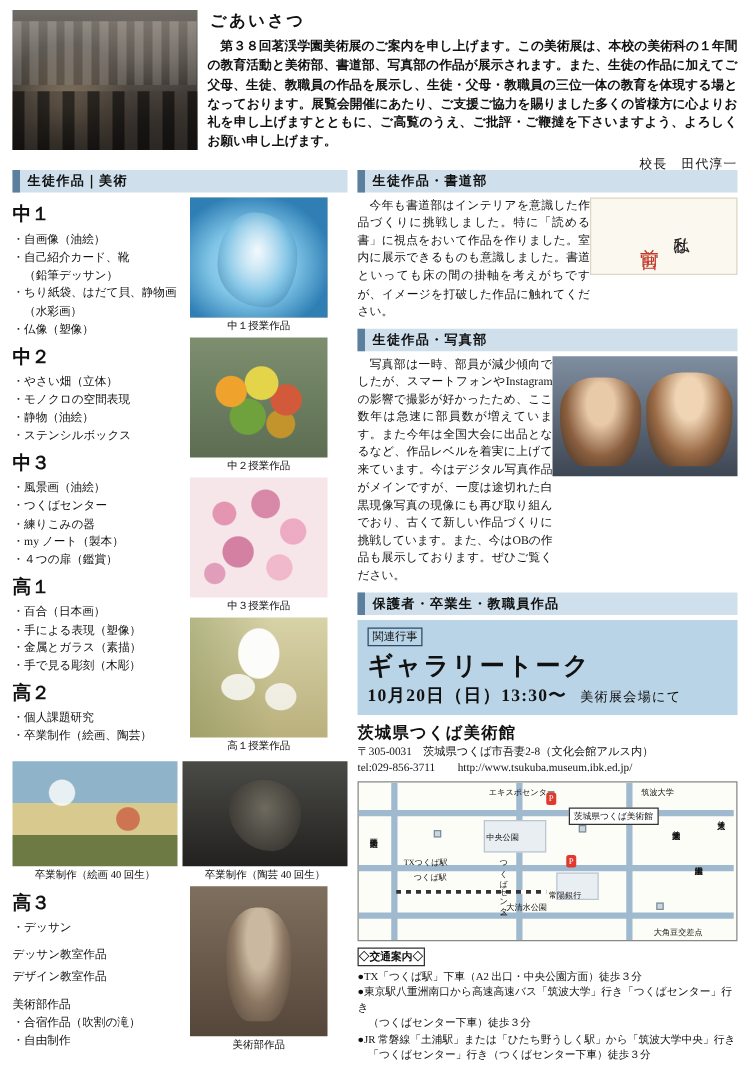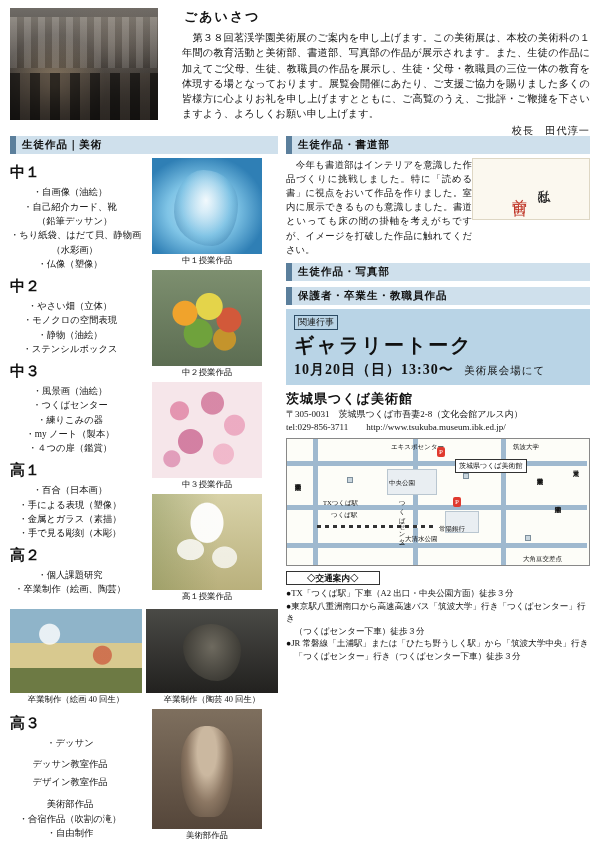--- a/index.html
+++ b/index.html
@@ -9,21 +9,21 @@
     font-family:"Liberation Serif", serif;
     background:#ffffff;
     color:#111;
     font-size:9px;
     position:relative;
     overflow:hidden;
   }
   .page { position:relative; width:600px; height:854px; padding:8px 10px; }
 
   
-  .header { display:flex; gap:24px; height:120px; }
+  .header { display:flex; gap:8px; height:120px; }
   .header-photo {
     width:148px; height:112px; flex:0 0 148px;
     background:
       radial-gradient(circle at 30% 70%, rgba(210,180,140,.55), transparent 40%),
       radial-gradient(circle at 70% 30%, rgba(120,110,100,.5), transparent 45%),
       linear-gradient(180deg,#6f6b66 0%,#514c48 35%,#3b3733 60%,#2b2825 100%);
     position:relative; overflow:hidden;
   }
   .header-photo::before{
     content:""; position:absolute; left:0; top:8%; width:100%; height:46%;
@@ -33,21 +33,21 @@
     opacity:.65;
   }
   .header-photo::after{
     content:""; position:absolute; left:0; bottom:0; width:100%; height:42%;
     background:
       repeating-linear-gradient(90deg, rgba(20,18,16,.75) 0 10px, rgba(70,62,55,.55) 10px 20px),
       linear-gradient(0deg, rgba(0,0,0,.7), rgba(0,0,0,0));
   }
   .header-text { flex:1; }
   .greet-title { font-size:13px; font-weight:bold; letter-spacing:2px; margin:0 0 4px 2px; }
-  .greet-body { font-size:10.2px; line-height:1.5; text-align:justify; }
+  .greet-body { font-size:10.2px; line-height:1.5; text-align:justify;font-weight:bold; }
   .greet-sign { text-align:right; font-size:10.2px; margin-top:2px; letter-spacing:1px; }
 
   
   .bar {
     background:#cfe0ec;
     border-left:6px solid #5b7f9c;
     font-size:10.5px; font-weight:bold;
     padding:2px 6px; letter-spacing:1px;
     margin:6px 0 4px 0;
   }
@@ -55,21 +55,21 @@
   
   .cols { display:flex; gap:8px; margin-top:2px; }
   .col-left { width:268px; flex:0 0 268px; }
   .col-right { flex:1; }
 
   
   .lr { display:flex; gap:6px; }
   .lr .txt { width:120px; flex:0 0 120px; font-size:9.3px; line-height:1.55; }
   .lr .imgs { flex:1; }
   .grade { font-weight:bold; font-size:15px; margin:3px 0 1px 0; }
-  .item { white-space:nowrap;text-align:center; }
+  .item { white-space:nowrap; }
   .cap { font-size:8.4px; text-align:center; margin:1px 0 4px 0; }
 
   .art { width:110px; height:96px; position:relative; overflow:hidden; margin:0 auto; }
   .art1 { background:
       radial-gradient(ellipse at 45% 55%, #bfe3f5 0%, #7fc4e6 40%, #2f7fb5 75%),
       linear-gradient(160deg,#d9c9a8,#b89b78);
   }
   .art1::after{content:"";position:absolute;inset:12% 22% 8% 20%;
       background:radial-gradient(ellipse at 50% 40%, rgba(255,255,255,.85), rgba(120,190,225,.4) 55%, rgba(30,90,140,.6));
       border-radius:46% 54% 40% 60%/ 55% 45% 55% 45%;}
@@ -150,21 +150,21 @@
   .map .rail { position:absolute; height:3px; background:repeating-linear-gradient(90deg,#333 0 4px,#fff 4px 8px); }
   .map .lbl { position:absolute; font-size:6.5px; white-space:nowrap; }
   .map .lblv { position:absolute; font-size:6.5px; writing-mode:vertical-rl; white-space:nowrap; }
   .map .pin { position:absolute; background:#e03a2f; color:#fff; font-size:7px; padding:1px 2px; border-radius:2px; }
   .map .callout { position:absolute; background:#fff; border:1px solid #333; font-size:7px; padding:1px 3px; }
   .map .blk { position:absolute; background:#e9eef2; border:1px solid #b9c6d0; }
   .map .sq { position:absolute; width:6px; height:6px; background:#c9d6de; border:1px solid #7d8f9c; }
 
   
   .access { margin-top:5px; font-size:8.6px; line-height:1.45; }
-  .access .ahead { font-weight:bold; border:1px solid #333; display:inline-block; padding:0 20px; margin-bottom:2px; }
+  .access .ahead { font-weight:bold; border:1px solid #333; display:inline-block; padding:0 0; margin-bottom:2px; }
 </style>
 </head>
 <body>
 
 <div class="page">
 
   <div class="header">
     <div class="header-photo"></div>
     <div class="header-text">
       <div class="greet-title">ごあいさつ</div>
@@ -260,20 +260,24 @@
       <div class="bar">生徒作品・書道部</div>
       <div class="rbox">
         <div class="rtxt">　今年も書道部はインテリアを意識した作品づくりに挑戦しました。特に「読める書」に視点をおいて作品を作りました。室内に展示できるものも意識しました。書道といっても床の間の掛軸を考えがちですが、イメージを打破した作品に触れてください。</div>
         <div class="calli">
           <span class="c1">前宮</span>
           <span class="c2">私は</span>
         </div>
       </div>
 
       <div class="bar">生徒作品・写真部</div>
+      <div class="rbox">
+        <div class="rtxt">　写真部は一時、部員が減少傾向でしたが、スマートフォンやInstagramの影響で撮影が好かったため、ここ数年は急速に部員数が増えています。また今年は全国大会に出品となるなど、作品レベルを着実に上げて来ています。今はデジタル写真作品がメインですが、一度は途切れた白黒現像写真の現像にも再び取り組んでおり、古くて新しい作品づくりに挑戦しています。また、今はOBの作品も展示しております。ぜひご覧ください。</div>
+        <div class="photoclub"></div>
+      </div>
 
       <div class="bar">保護者・卒業生・教職員作品</div>
 
       <div class="event">
         <span class="tag">関連行事</span>
         <div class="t1">ギャラリートーク</div>
         <div class="t2">
           <span>10月20日（日）13:30〜</span>
           <small>美術展会場にて</small>
         </div>

